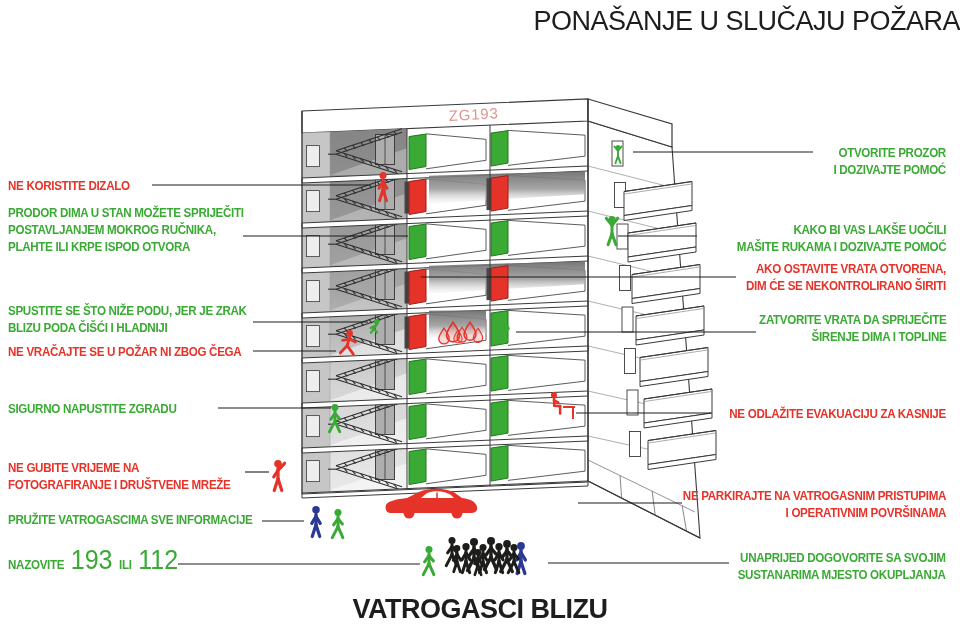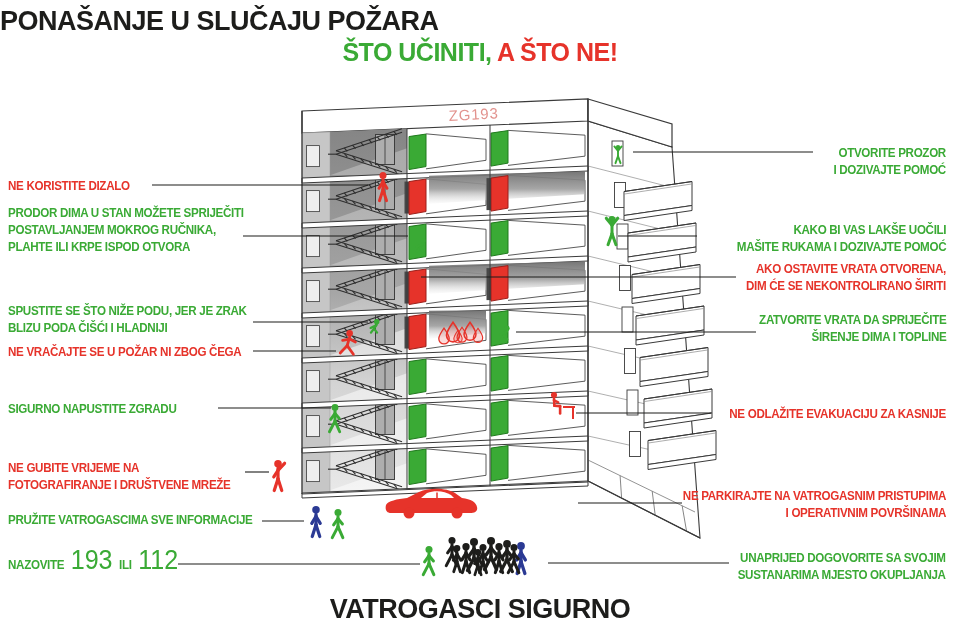--- a/index.html
+++ b/index.html
@@ -1,38 +1,37 @@
 <!DOCTYPE html>
 <html><head>
 <meta charset="utf-8">
 <style>
   html,body{margin:0;padding:0;background:#fff;}
   .stage{position:relative;width:960px;height:633px;background:#fff;overflow:hidden;
          font-family:"Liberation Sans",sans-serif;}
-  .title{position:absolute;top:6px;left:0;width:100%;text-align:left;
-         font-size:27px;font-weight:bold;letter-spacing:-0.5px;color:#1d1d1b;white-space:nowrap;}
+  .title{position:absolute;top:6px;left:0;width:100%;text-align:right;
+         font-size:27px;font-weight:normal;letter-spacing:-0.5px;color:#1d1d1b;white-space:nowrap;}
   .subtitle{position:absolute;top:38px;left:0;width:100%;text-align:center;
          font-size:25px;font-weight:bold;letter-spacing:-0.5px;white-space:nowrap;}
   .lbl{position:absolute;font-size:12.5px;font-weight:bold;line-height:17px;
        letter-spacing:-0.35px;white-space:nowrap;transform:scaleX(.93);transform-origin:0 0;}
   .lbl.right{right:14px;text-align:right;transform-origin:100% 0;}
   .callrow{position:absolute;left:8px;top:545px;display:flex;align-items:baseline;gap:7px;
        font-weight:bold;font-size:12.5px;letter-spacing:-0.35px;transform:scaleX(.93);transform-origin:0 0;}
   .callrow .num{font-size:27px;font-weight:normal;letter-spacing:0;}
   .footer{position:absolute;top:594px;left:0;width:100%;display:flex;justify-content:center;
        gap:48px;font-size:27px;font-weight:bold;letter-spacing:-0.5px;color:#1d1d1b;}
   svg{position:absolute;left:0;top:0;}
 </style>
 </head>
 <body>
 
 <div class="stage">
 
   <div class="title">PONAŠANJE U SLUČAJU POŽARA</div>
-  <div class="subtitle"><span style="color: rgb(58, 170, 53);">ŠTO UČINITI, </span><span style="color: rgb(230, 51, 42);">A ŠTO NE!</span></div>
 
   <svg id="scene" width="960" height="633" viewBox="0 0 960 633">
       <defs>
         <linearGradient id="stairG" x1="0" y1="0" x2="0" y2="1">
           <stop offset="0" stop-color="#858585"></stop>
           <stop offset="0.45" stop-color="#a6a6a6"></stop>
           <stop offset="0.7" stop-color="#d4d4d4"></stop>
           <stop offset="1" stop-color="#e9e9e9"></stop>
         </linearGradient>
         <linearGradient id="smokeG" x1="0" y1="0" x2="0" y2="1">
@@ -679,15 +678,15 @@
 
   <div class="lbl right" style="top: 145px; color: rgb(58, 170, 53);">OTVORITE PROZOR<br>I DOZIVAJTE POMOĆ</div>
   <div class="lbl right" style="top: 222px; color: rgb(58, 170, 53);">KAKO BI VAS LAKŠE UOČILI<br>MAŠITE RUKAMA I DOZIVAJTE POMOĆ</div>
   <div class="lbl right" style="top: 261px; color: rgb(230, 51, 42);">AKO OSTAVITE VRATA OTVORENA,<br>DIM ĆE SE NEKONTROLIRANO ŠIRITI</div>
   <div class="lbl right" style="top: 312px; color: rgb(58, 170, 53);">ZATVORITE VRATA DA SPRIJEČITE<br>ŠIRENJE DIMA I TOPLINE</div>
   <div class="lbl right" style="top: 406px; color: rgb(230, 51, 42);">NE ODLAŽITE EVAKUACIJU ZA KASNIJE</div>
   <div class="lbl right" style="top: 488px; color: rgb(230, 51, 42);">NE PARKIRAJTE NA VATROGASNIM PRISTUPIMA<br>I OPERATIVNIM POVRŠINAMA</div>
   <div class="lbl right" style="top: 550px; color: rgb(58, 170, 53);">UNAPRIJED DOGOVORITE SA SVOJIM<br>SUSTANARIMA MJESTO OKUPLJANJA</div>
 
   <div class="footer">
-    <span>VATROGASCI SIGURNO</span>
+    <span>VATROGASCI BLIZU</span>
   </div>
 </div>
 
 </body></html>

